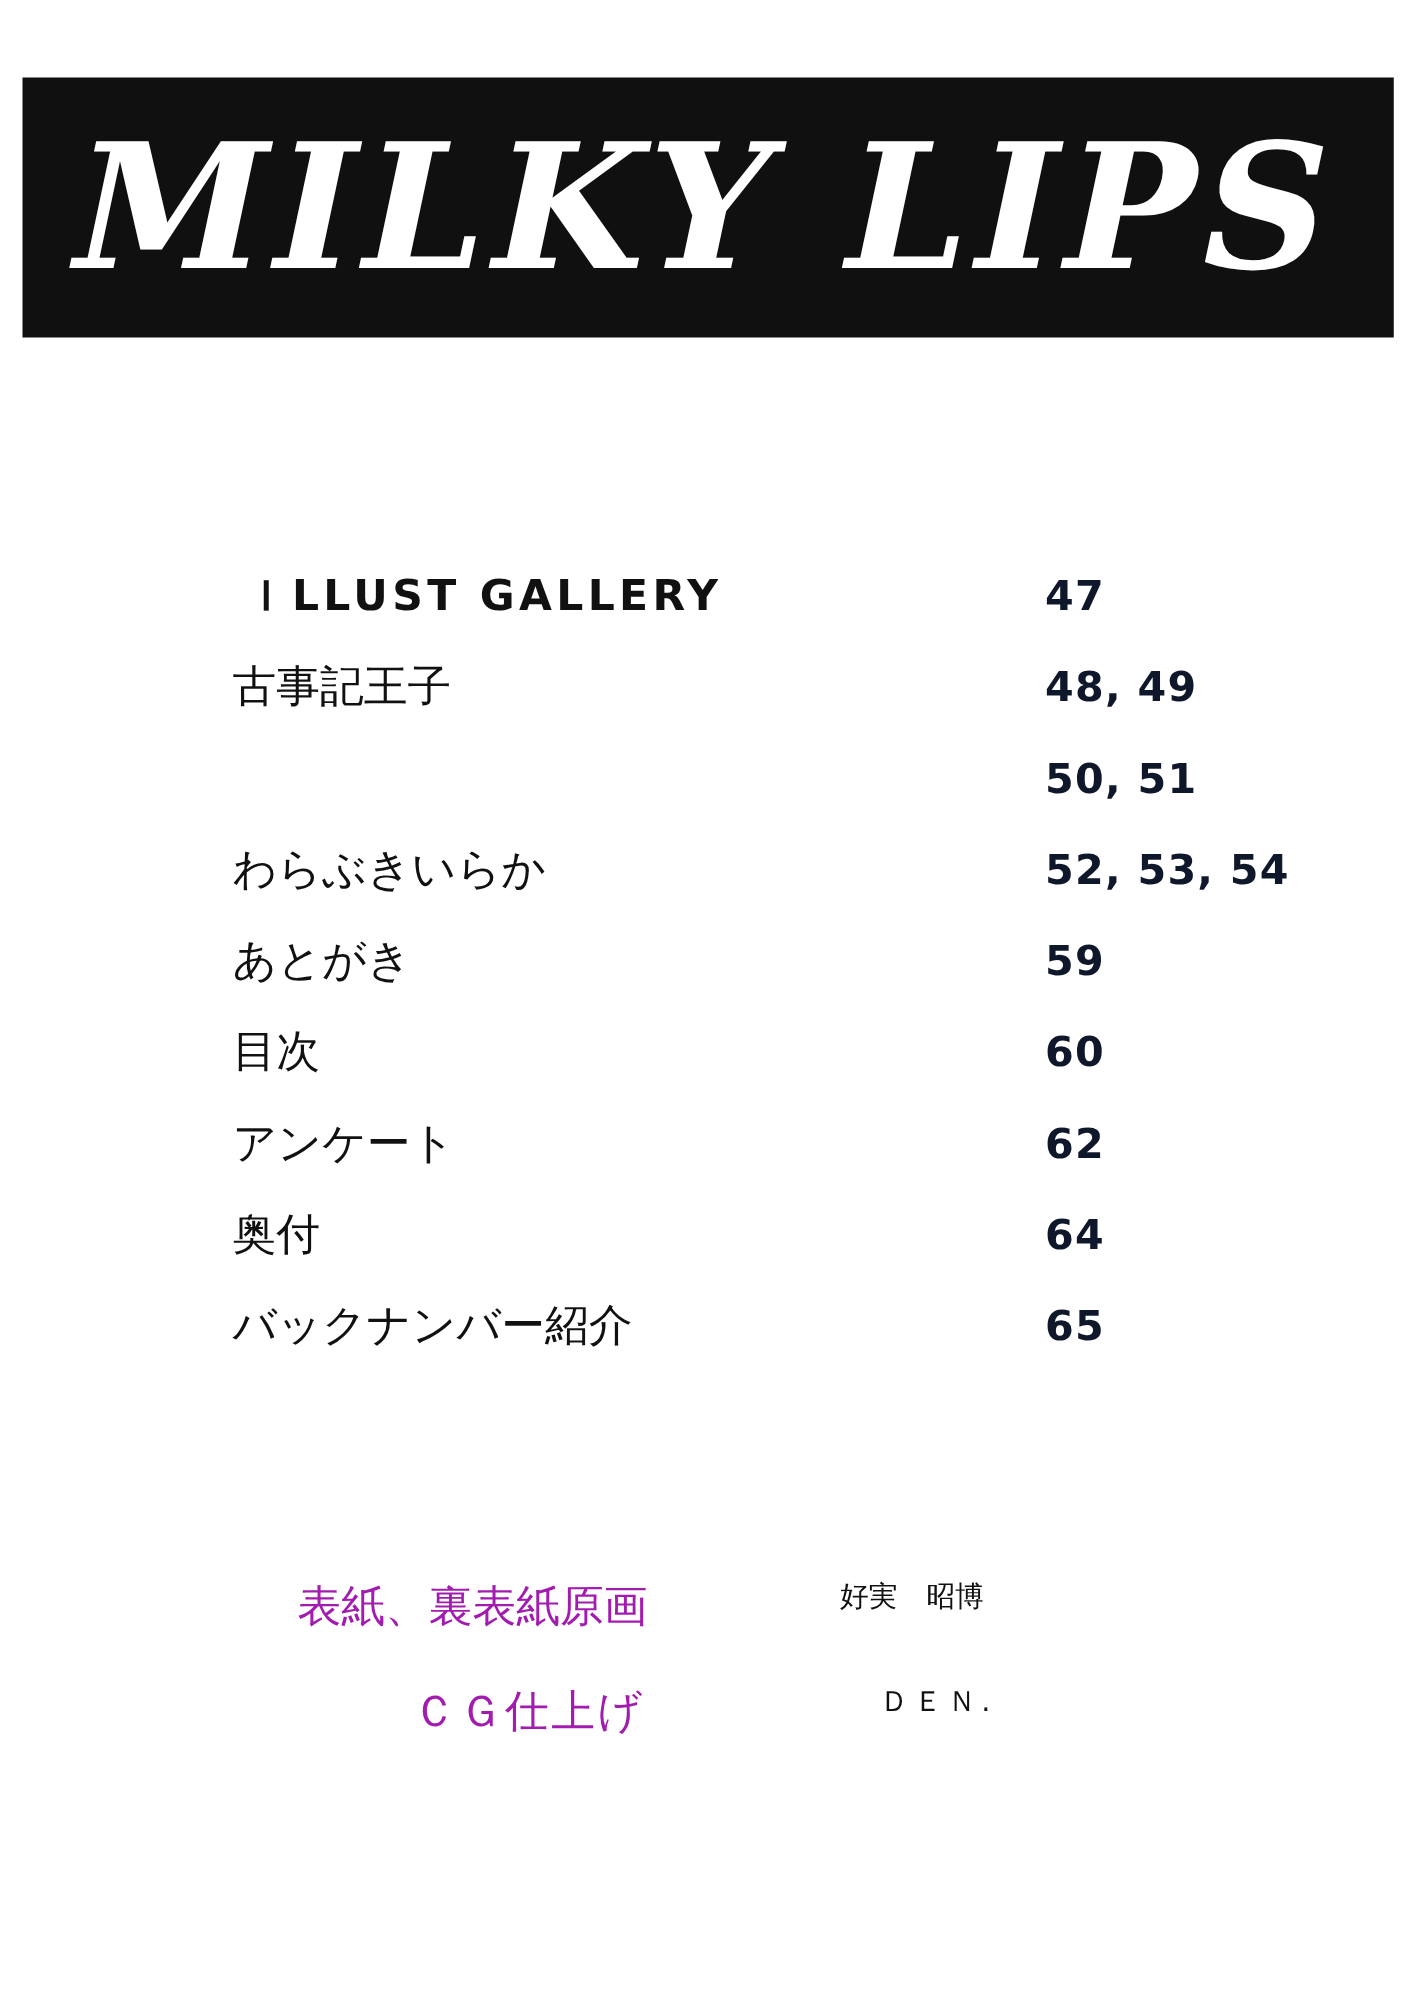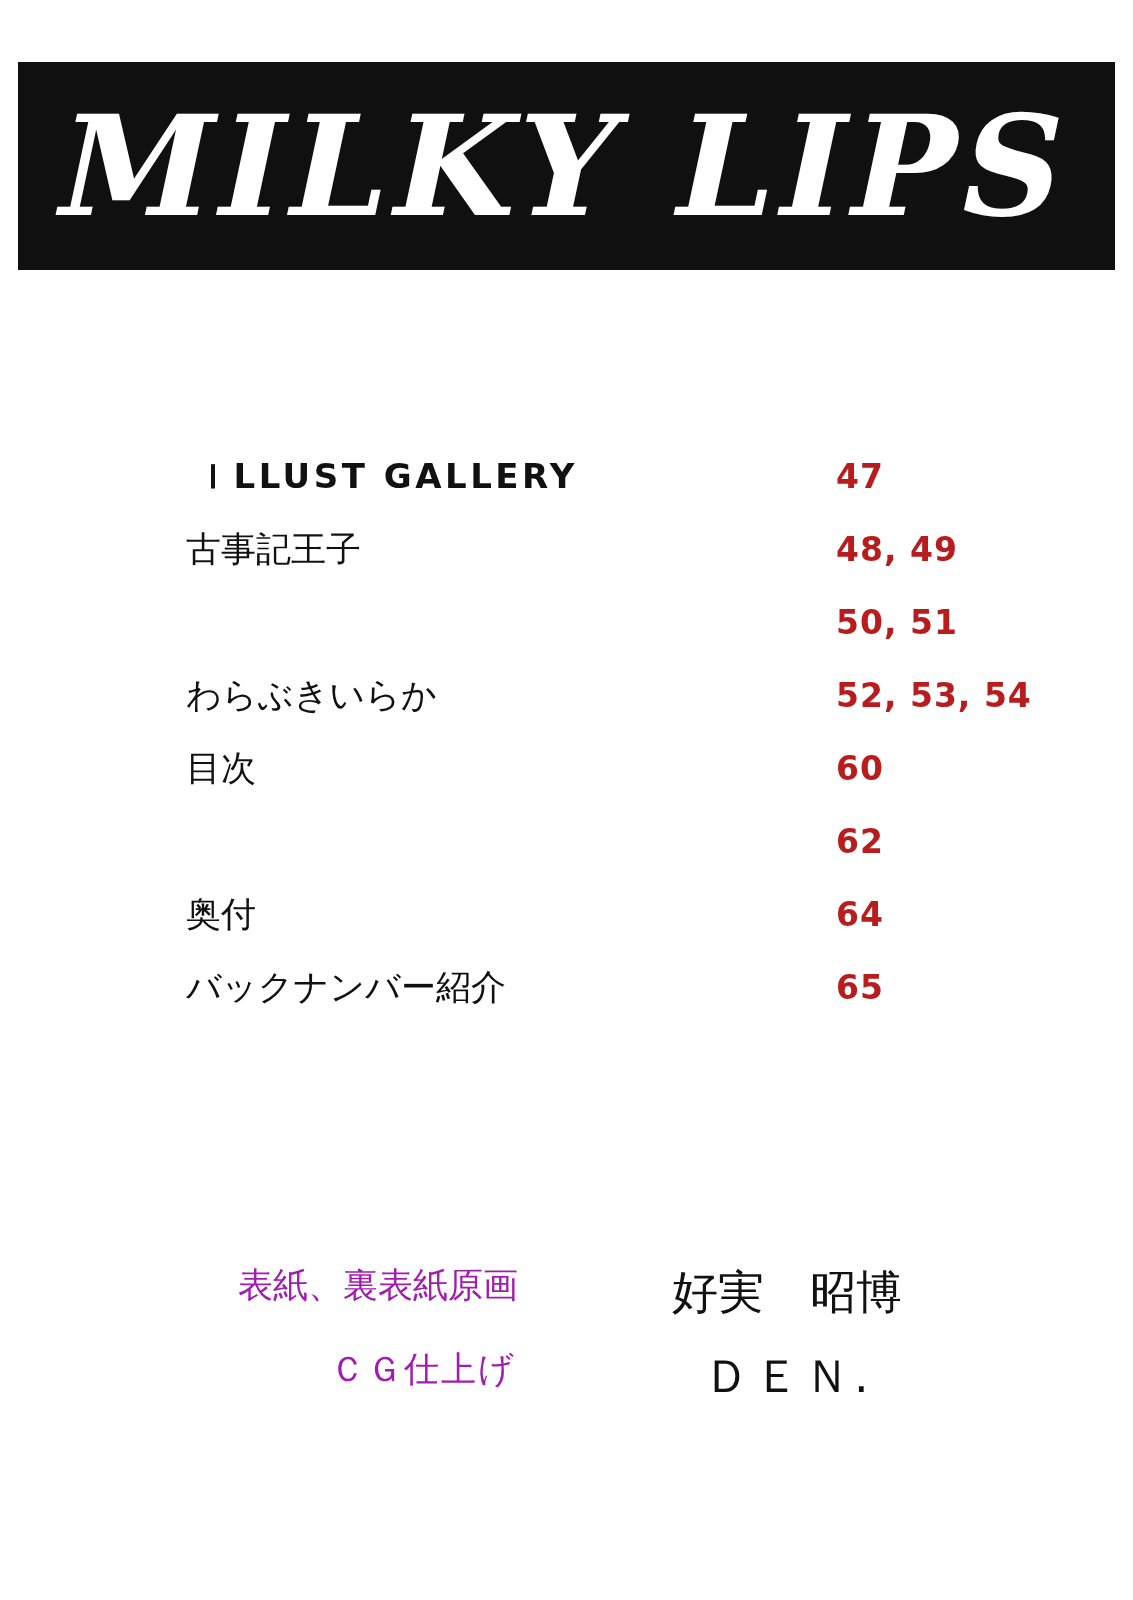--- a/index.html
+++ b/index.html
@@ -73,21 +73,21 @@
     font-weight: 600;
   }
   .toc-label.latin-indent {
     left: 196px;
   }
   .toc-page {
     position: absolute;
     left: 836px;
     font-size: 33px;
     font-weight: 700;
-    color: #b91c1c;
+    color: #0f172a;
     white-space: nowrap;
     letter-spacing: 1px;
   }
   
   .credits {
     position: absolute;
     left: 0;
     top: 1262px;
     width: 1133px;
   }
@@ -97,21 +97,21 @@
   }
   .credit-left {
     position: absolute;
     font-size: 35px;
     color: #a21caf;
     white-space: nowrap;
     font-weight: 500;
   }
   .credit-right {
     position: absolute;
-    font-size: 46px;
+    font-size: 23px;
     color: #111111;
     white-space: nowrap;
     font-weight: 500;
   }
   .credit-row-1 .credit-left { left: 238px; }
   .credit-row-1 .credit-right { left: 672px; }
   .credit-row-2 .credit-left { left: 330px; letter-spacing: 2px;}
   .credit-row-2 .credit-right { left: 704px; letter-spacing: 4px;}
 </style>
 </head>
@@ -138,27 +138,32 @@
     <div class="toc-row">
       <div class="toc-page">50, 51</div>
     </div>
 
     <div class="toc-row">
       <div class="toc-label">わらぶきいらか</div>
       <div class="toc-page">52, 53, 54</div>
     </div>
 
 
+    <div class="toc-row">
+      <div class="toc-label">あとがき</div>
+      <div class="toc-page">59</div>
+    </div>
 
     <div class="toc-row">
       <div class="toc-label">目次</div>
       <div class="toc-page">60</div>
     </div>
 
     <div class="toc-row">
+      <div class="toc-label">アンケート</div>
       <div class="toc-page">62</div>
     </div>
 
     <div class="toc-row">
       <div class="toc-label">奥付</div>
       <div class="toc-page">64</div>
     </div>
 
     <div class="toc-row">
       <div class="toc-label">バックナンバー紹介</div>

